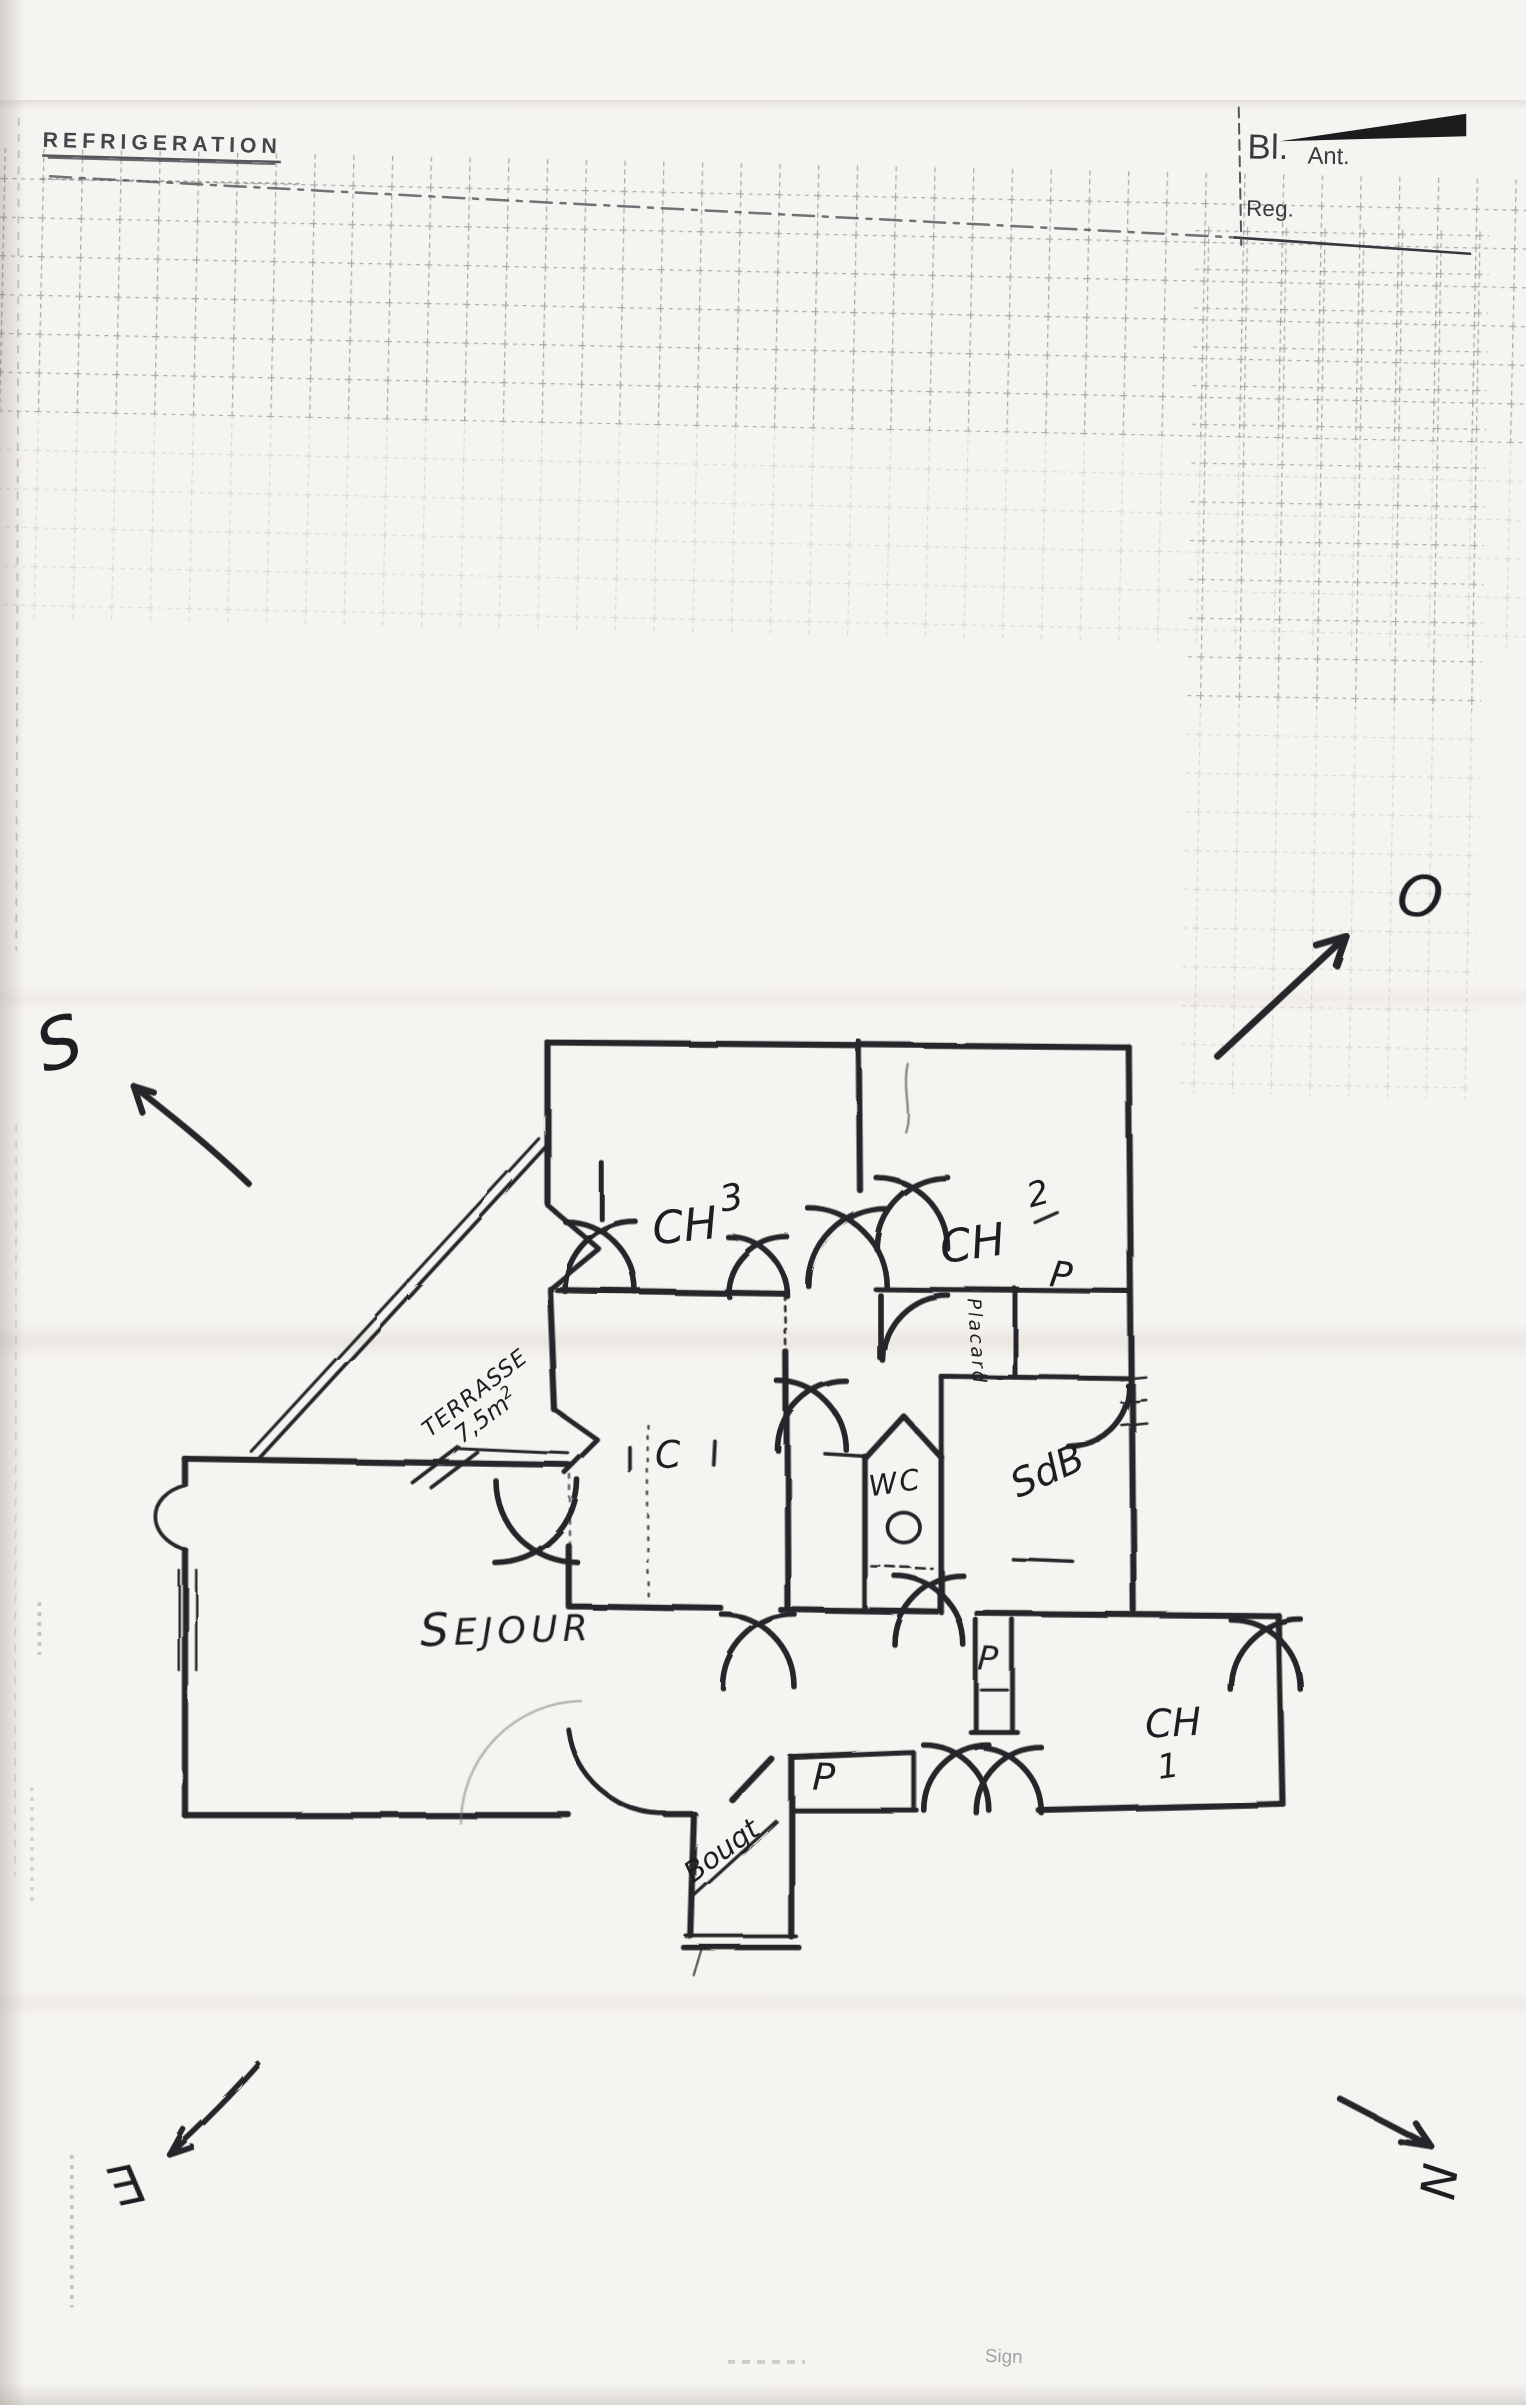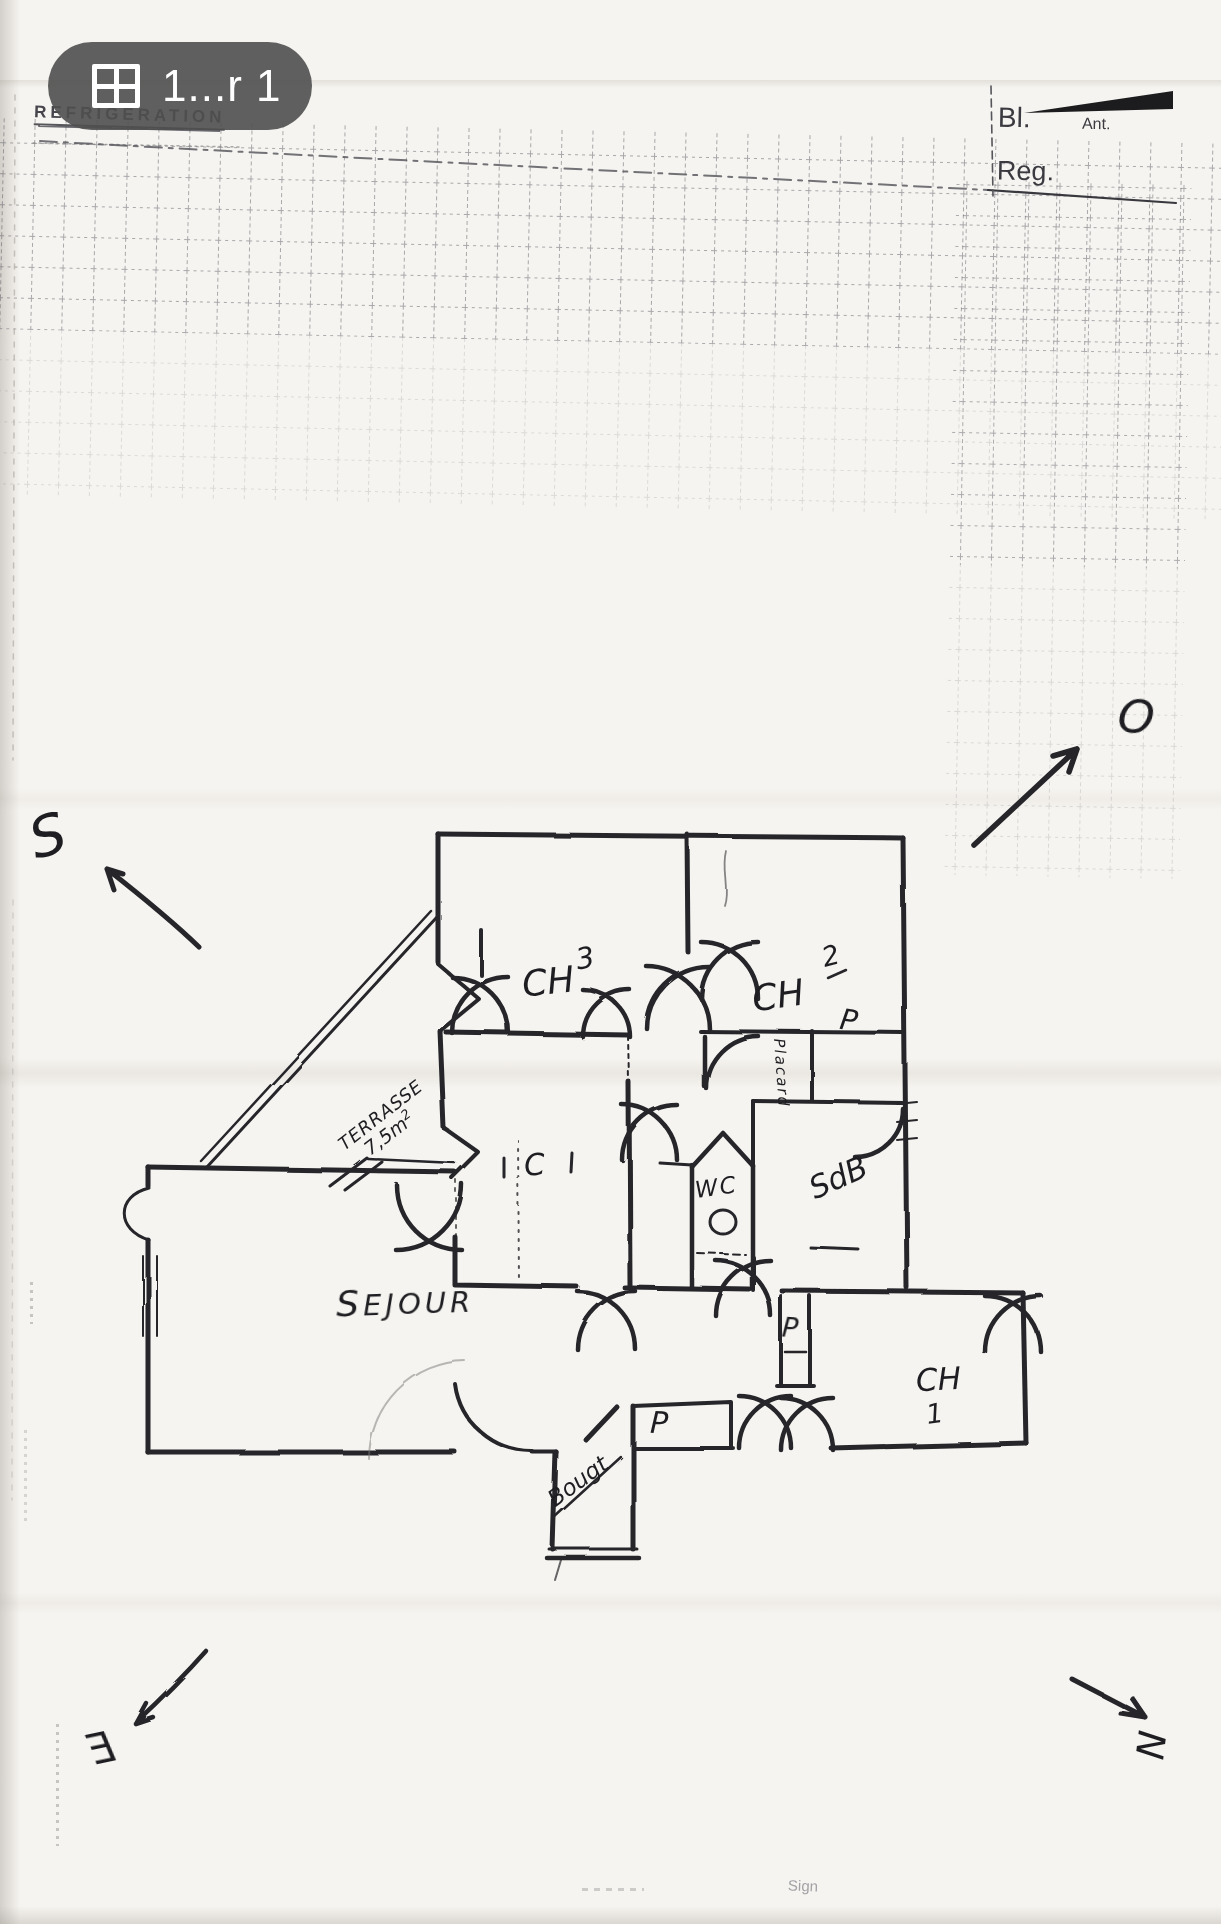--- a/index.html
+++ b/index.html
@@ -171,22 +171,22 @@
       <g stroke-width="5">
         <path d="M199,947 C168,917 135,891 107,869 M107,869 L123,874 M107,869 L114,890"></path>
         <path d="M974,845 L1077,749 M1077,749 L1053,756 M1077,749 L1069,772" stroke-width="5.5"></path>
         <path d="M206,1651 C184,1676 163,1697 135,1723 M135,1723 L153,1717 M135,1723 L146,1703" stroke-width="4.5"></path>
         <path d="M1072,1679 L1145,1717 M1145,1717 L1120,1713 M1145,1717 L1132,1698"></path>
       </g>
     </g>
   </svg>
 
   <div class="lbl print" style="left:998px;top:104px;font-size:28px;transform:rotate(1deg)">Bl.</div>
-  <div class="lbl print" style="left:1082px;top:116px;font-size:16px;transform:rotate(1deg)">Ant.</div>
-  <div class="lbl print" style="left:997px;top:158px;font-size:27px;transform:rotate(1deg)">Reg.</div>
+  <div class="lbl print" style="left:1046px;top:116px;font-size:19px;transform:rotate(1deg)">Ant.</div>
+  <div class="lbl print" style="left:997px;top:158px;font-size:18px;transform:rotate(1deg)">Reg.</div>
 
   <div class="lbl hand" style="left:30px;top:808px;font-size:56px;transform:rotate(-16deg)">S</div>
   <div class="lbl hand" style="left:1118px;top:694px;font-size:46px;transform:rotate(8deg)">O</div>
   <div class="lbl hand" style="left:88px;top:1728px;font-size:42px;transform:scaleX(-1) rotate(12deg)">E</div>
   <div class="lbl hand" style="left:1136px;top:1726px;font-size:38px;transform:rotate(97deg)">N</div>
 
   <div class="lbl hand" style="left:522px;top:964px;font-size:36px;transform:rotate(-6deg)">CH</div>
   <div class="lbl hand" style="left:576px;top:944px;font-size:29px;transform:rotate(-10deg)">3</div>
 
   <div class="lbl hand" style="left:752px;top:978px;font-size:36px;transform:rotate(-8deg)">CH</div>
@@ -208,18 +208,14 @@
   <div class="lbl hand" style="left:926px;top:1400px;font-size:27px;transform:rotate(-8deg)">1</div>
 
   <div class="lbl hand" style="left:782px;top:1314px;font-size:27px;transform:rotate(4deg)">P</div>
   <div class="lbl hand" style="left:650px;top:1408px;font-size:30px;transform:rotate(2deg)">P</div>
 
   <div class="lbl hand" style="left:544px;top:1470px;font-size:23px;transform:rotate(-36deg)">Bougt</div>
 
   <div class="lbl print" style="left:722px;top:1940px;font-size:14px;color:#14532d;opacity:.75">10</div>
   <div class="lbl print" style="left:788px;top:1878px;font-size:15px;color:#8e8e94;opacity:.8;transform:rotate(2deg)">Sign</div>
 
-  <div id="pages-pill">
-    <span class="grid-icon"></span>
-    <span class="glabel">1...r 1</span>
-  </div>
 
 </div>
 
 </body></html>

